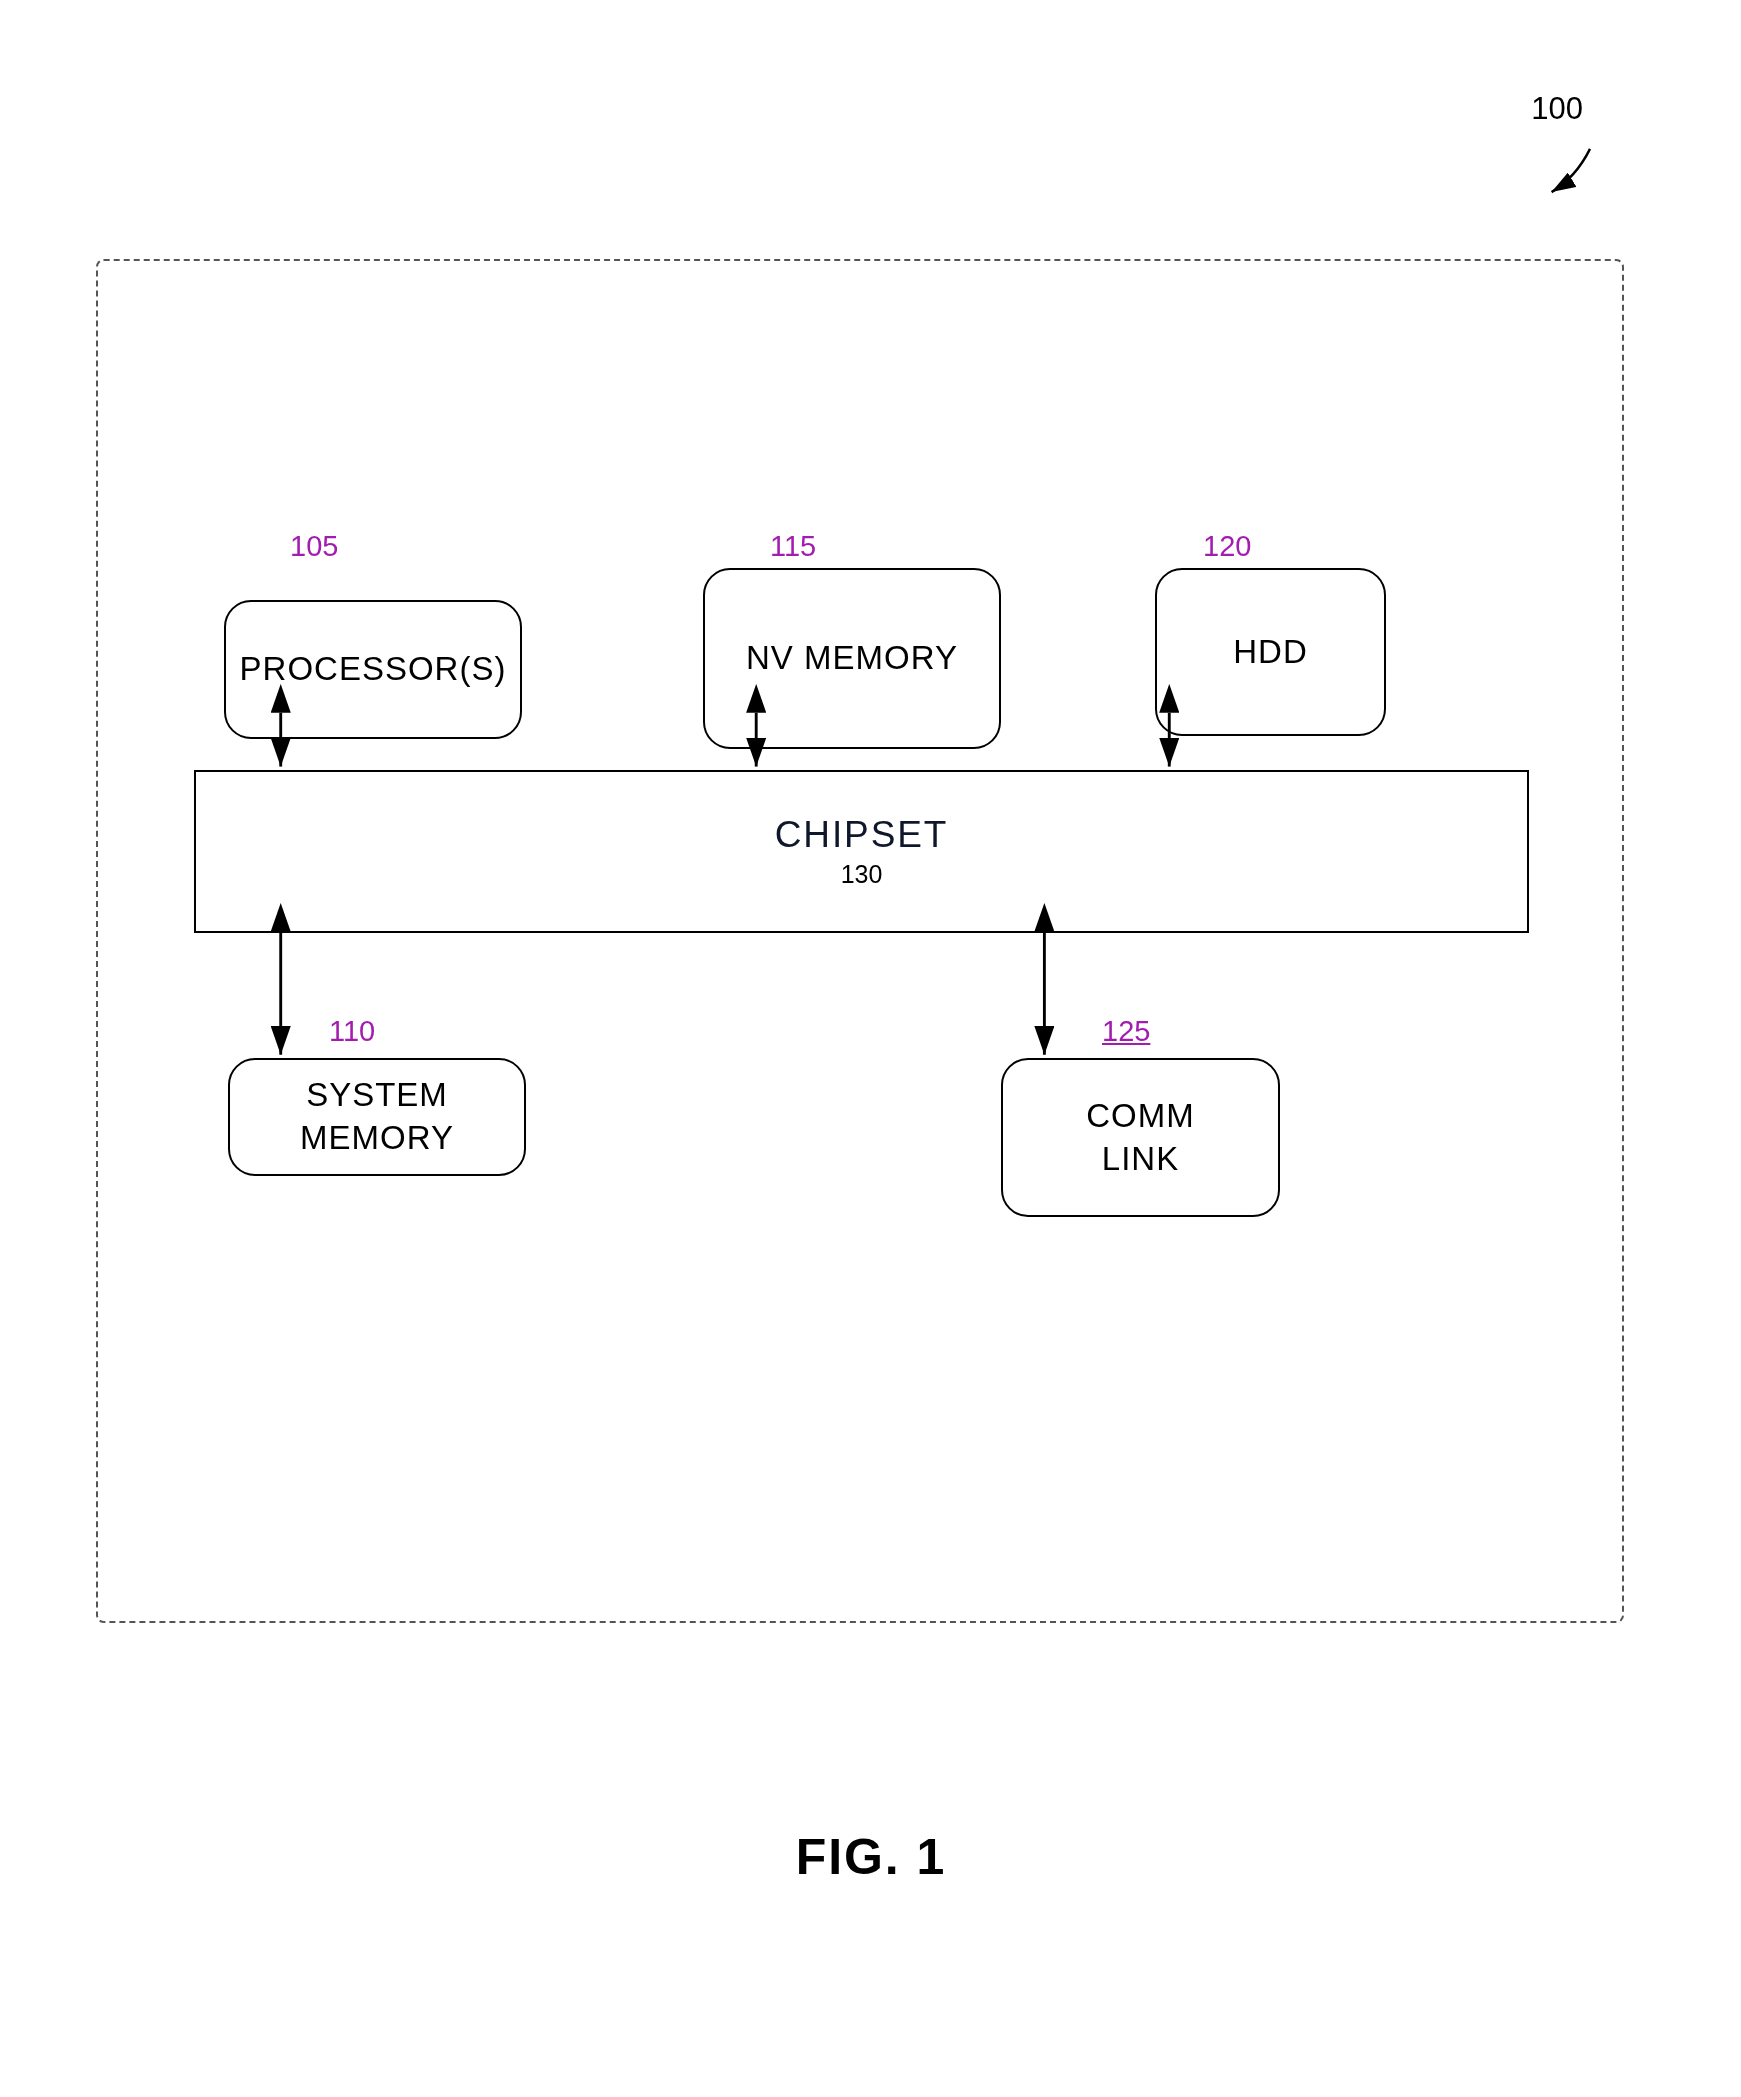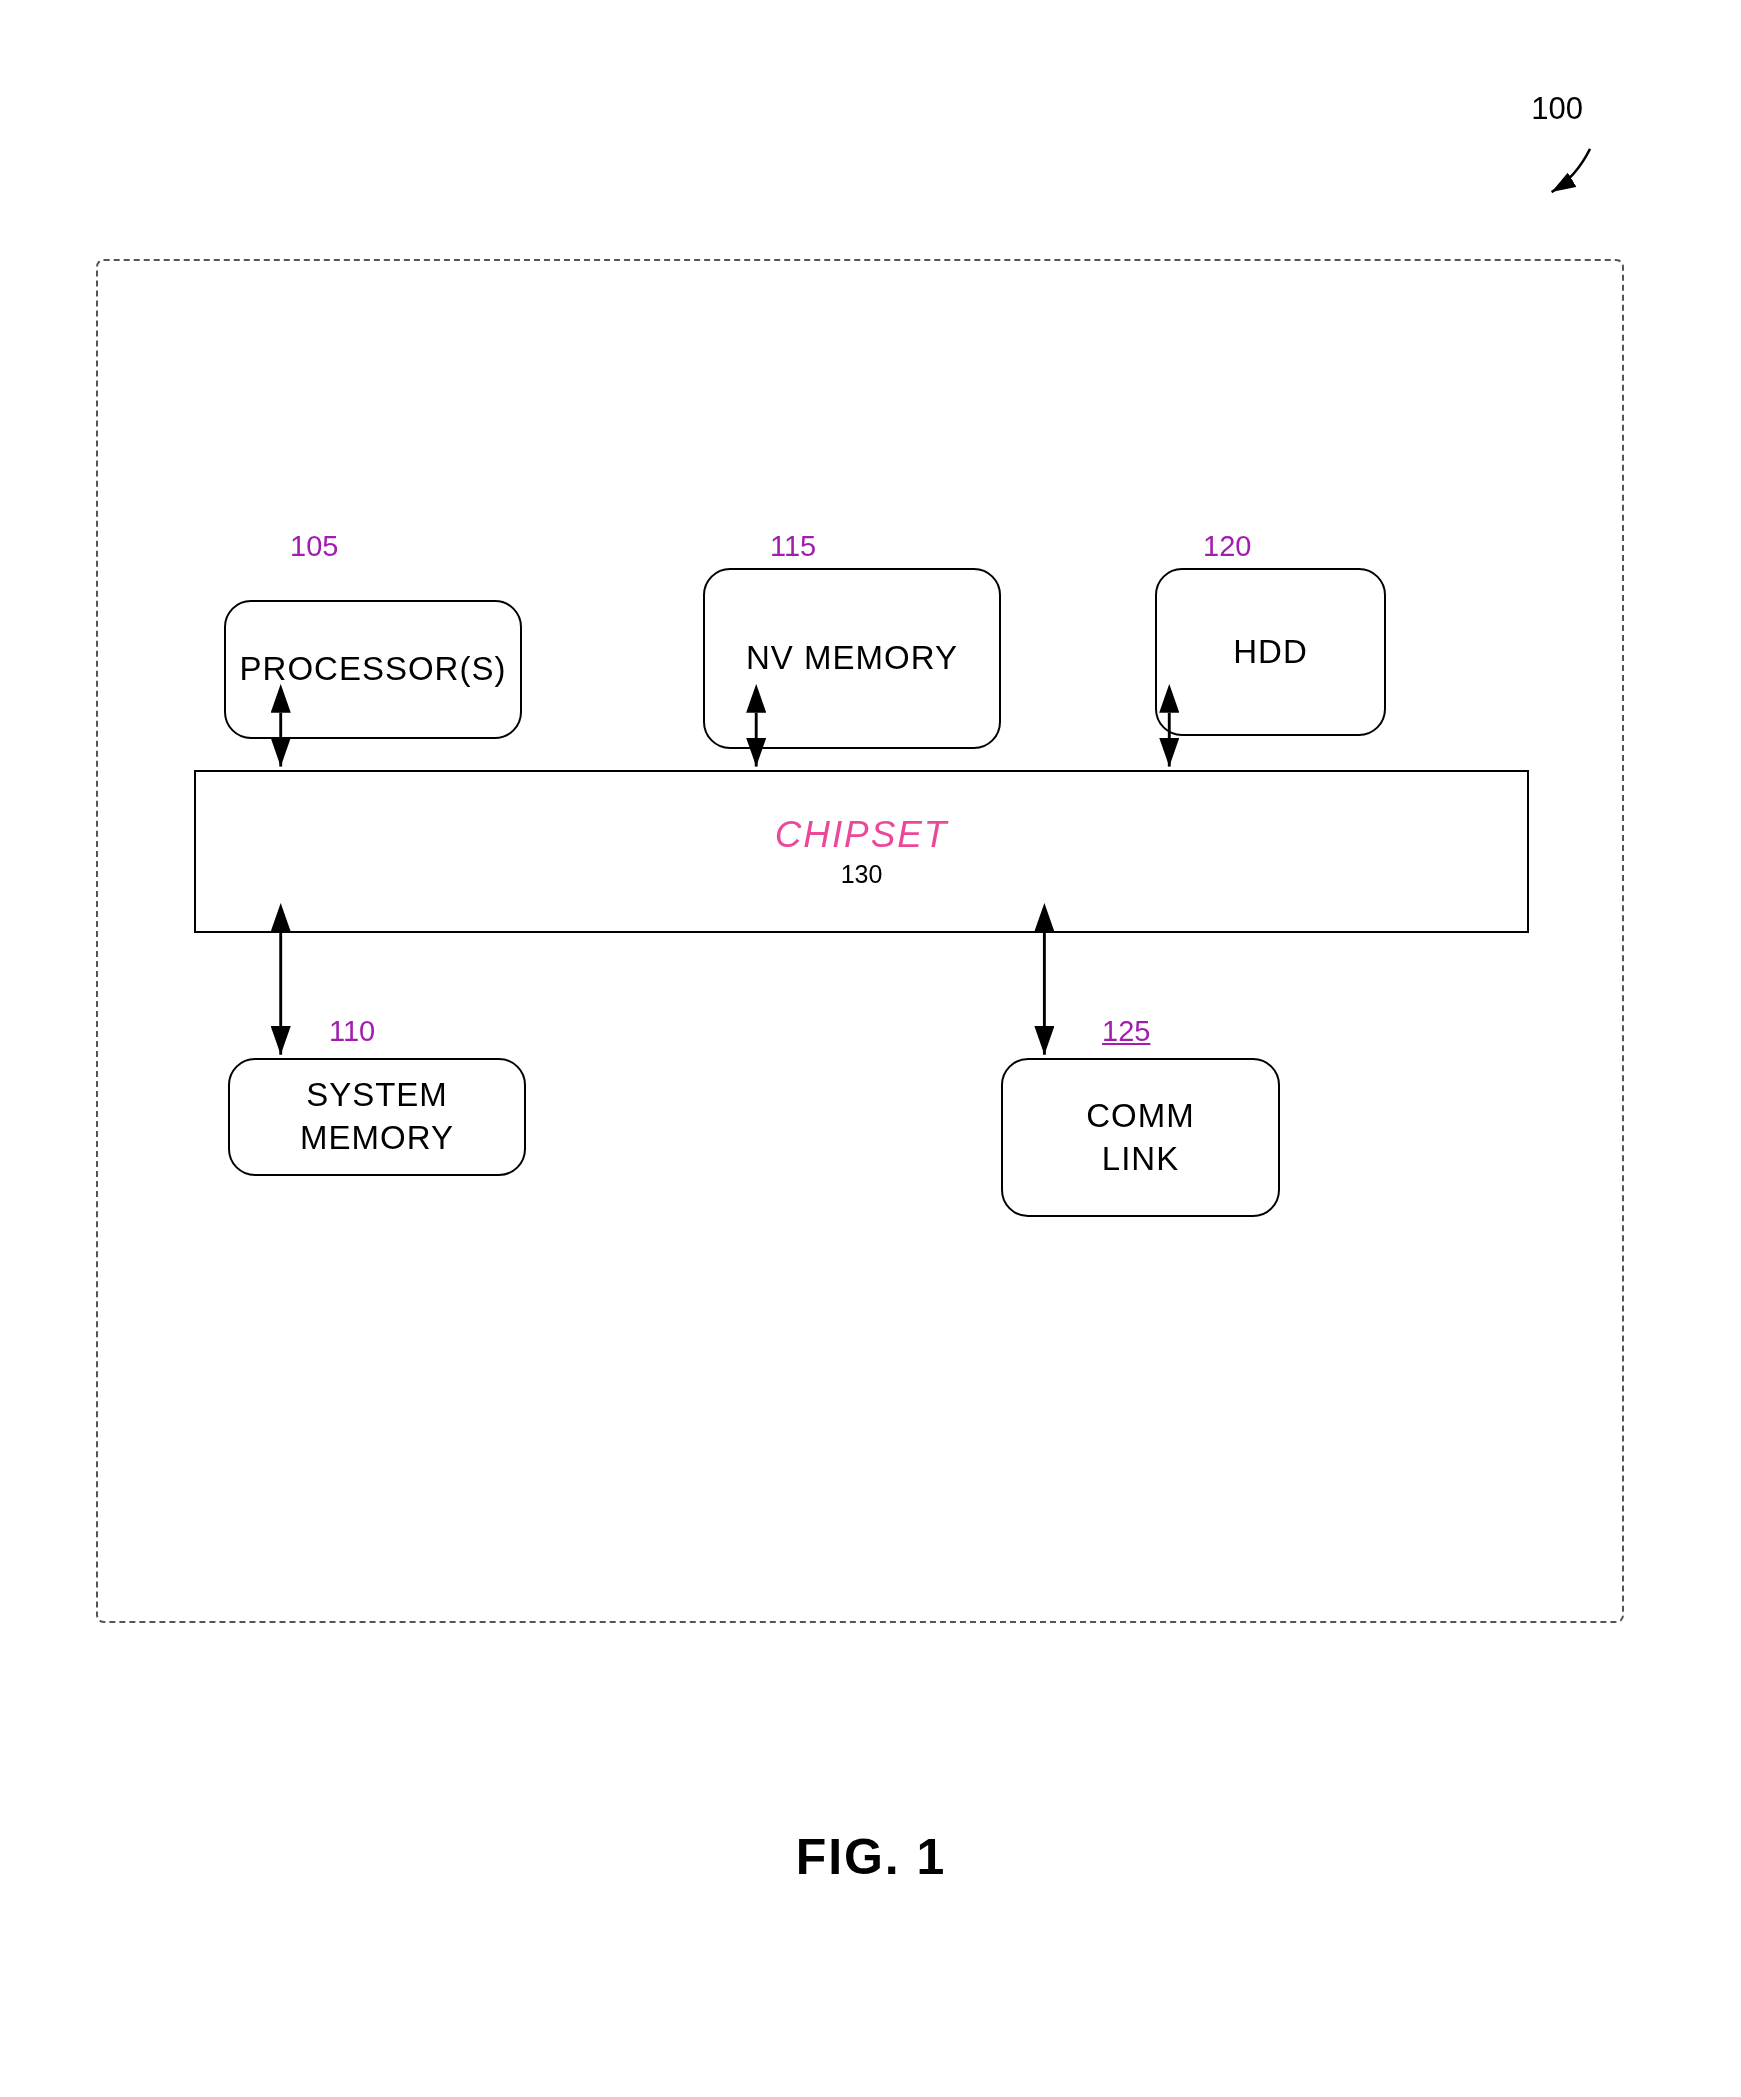--- a/index.html
+++ b/index.html
@@ -63,22 +63,21 @@
       background: #fff;
       display: flex;
       flex-direction: column;
       align-items: center;
       justify-content: center;
     }
 
     .chipset-label {
       font-size: 37px;
       letter-spacing: 1.9px;
-      color: #ec4899;
-      font-style: italic;
+      color: #0f172a;
     }
 
     .chipset-ref {
       font-size: 25px;
       color: #000;
       margin-top: 3.8px;
     }
 
     
     .component-box {

